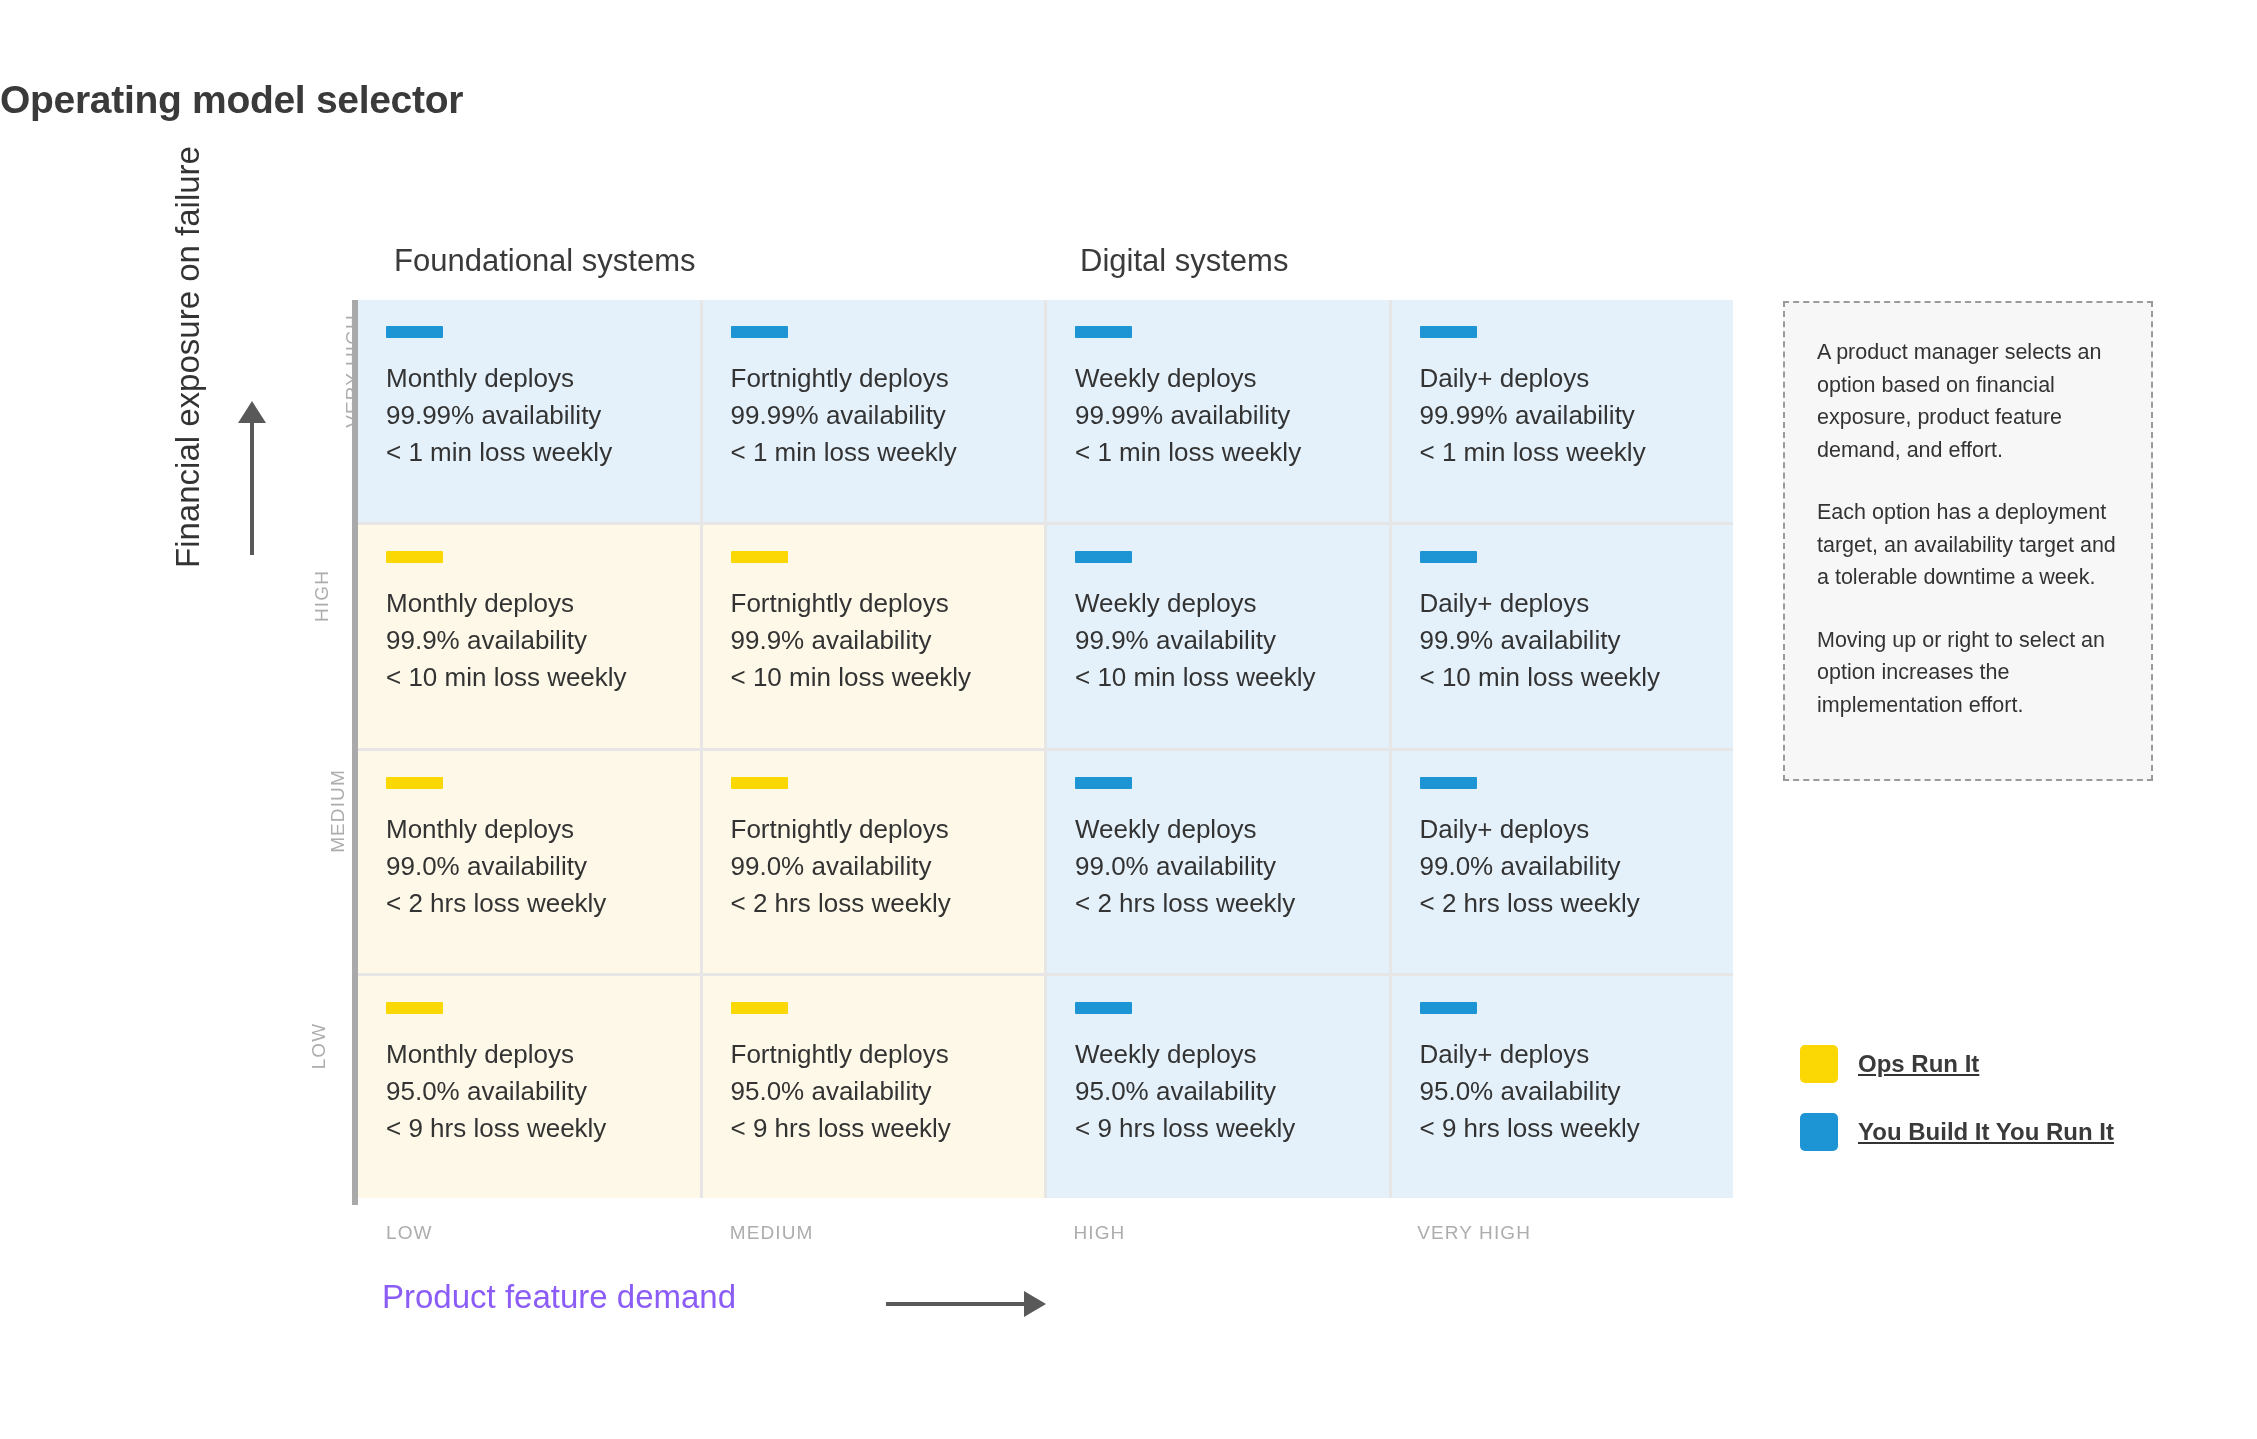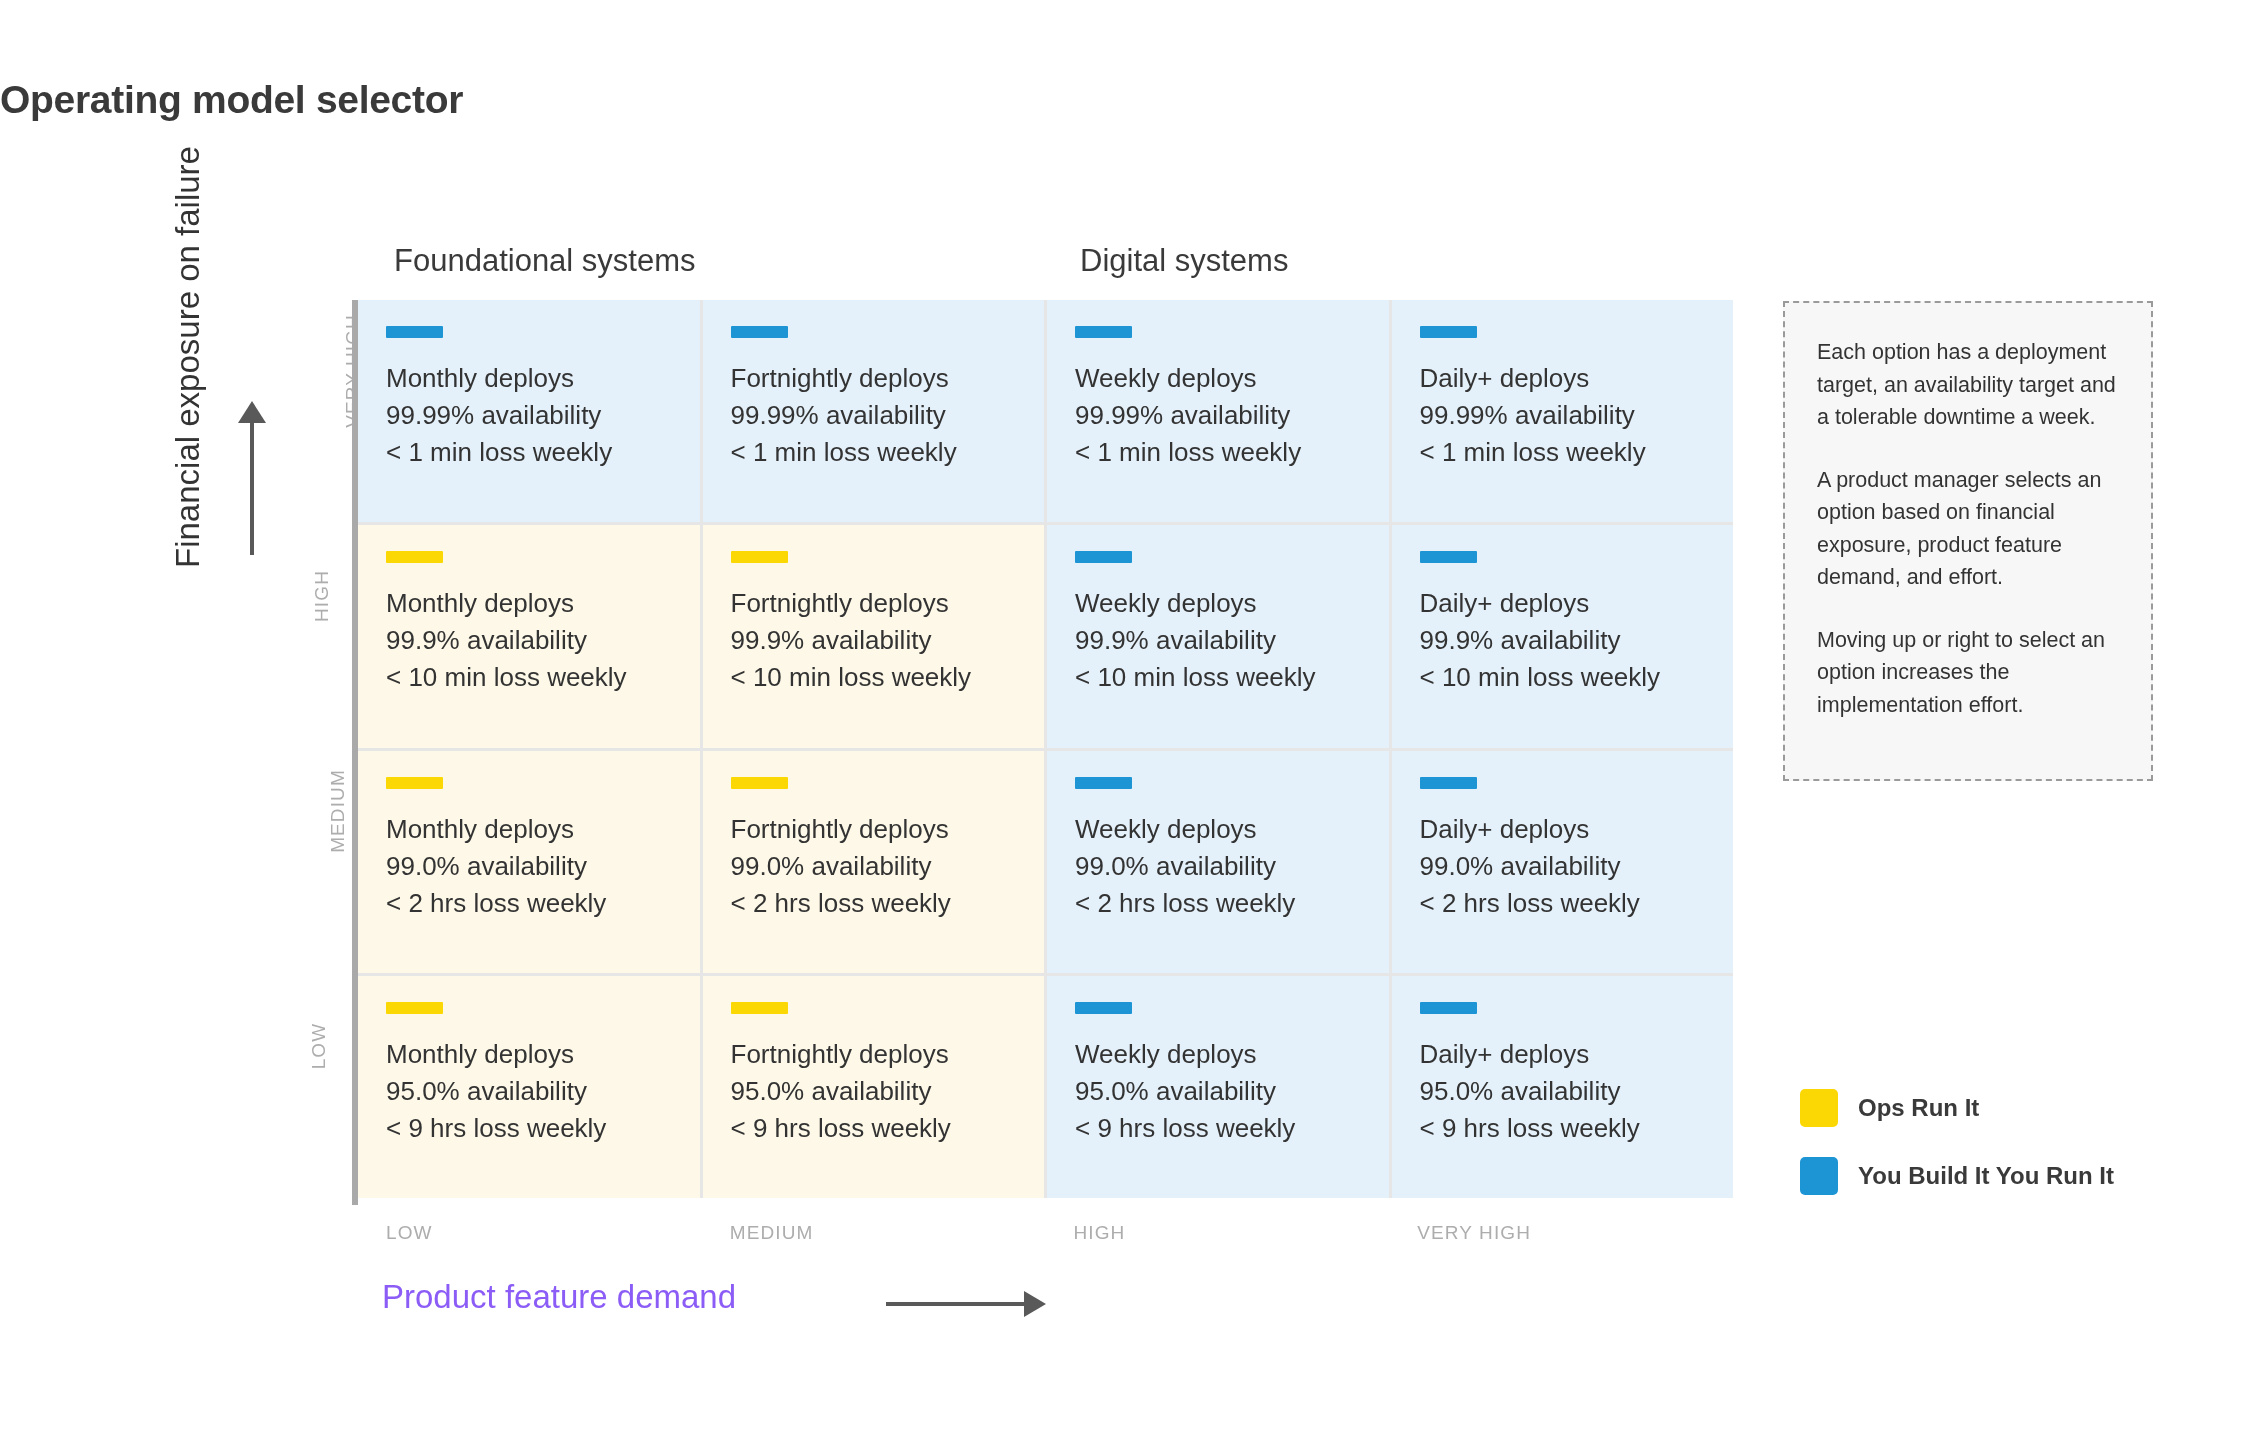--- a/index.html
+++ b/index.html
@@ -194,22 +194,23 @@
     font-size:21.5px;
     line-height:32.5px;
     color:#333333;
     margin:0 0 30px 0;
   }
   .note-p:last-child{margin-bottom:16px;}
 
   
   .legend{
     position:absolute;
-    left:1800px;top:1089px;
+    left:1800px;top:1045px;
     width:340px;
+    text-decoration:underline;
   }
   .legend-row{
     display:flex;
     align-items:center;
     margin-bottom:30px;
   }
   .legend-swatch{
     width:38px;height:38px;
     border-radius:5px;
     margin-right:20px;
@@ -356,22 +357,22 @@
     <div class="x-tick">LOW</div>
     <div class="x-tick">MEDIUM</div>
     <div class="x-tick">HIGH</div>
     <div class="x-tick">VERY HIGH</div>
   </div>
 
   <div class="x-axis-title">Product feature demand</div>
   <div class="x-arrow"></div>
 
   <div class="note-box">
+    <p class="note-p">A product manager selects an option based on financial exposure, product feature demand, and effort.</p>
     <p class="note-p">Each option has a deployment target, an availability target and a tolerable downtime a week.</p>
-    <p class="note-p">A product manager selects an option based on financial exposure, product feature demand, and effort.</p>
     <p class="note-p">Moving up or right to select an option increases the implementation effort.</p>
   </div>
 
   <div class="legend">
     <div class="legend-row">
       <div class="legend-swatch" style="background:#FBD804"></div>
       <div class="legend-label">Ops Run It</div>
     </div>
     <div class="legend-row">
       <div class="legend-swatch" style="background:#1D95D4"></div>

